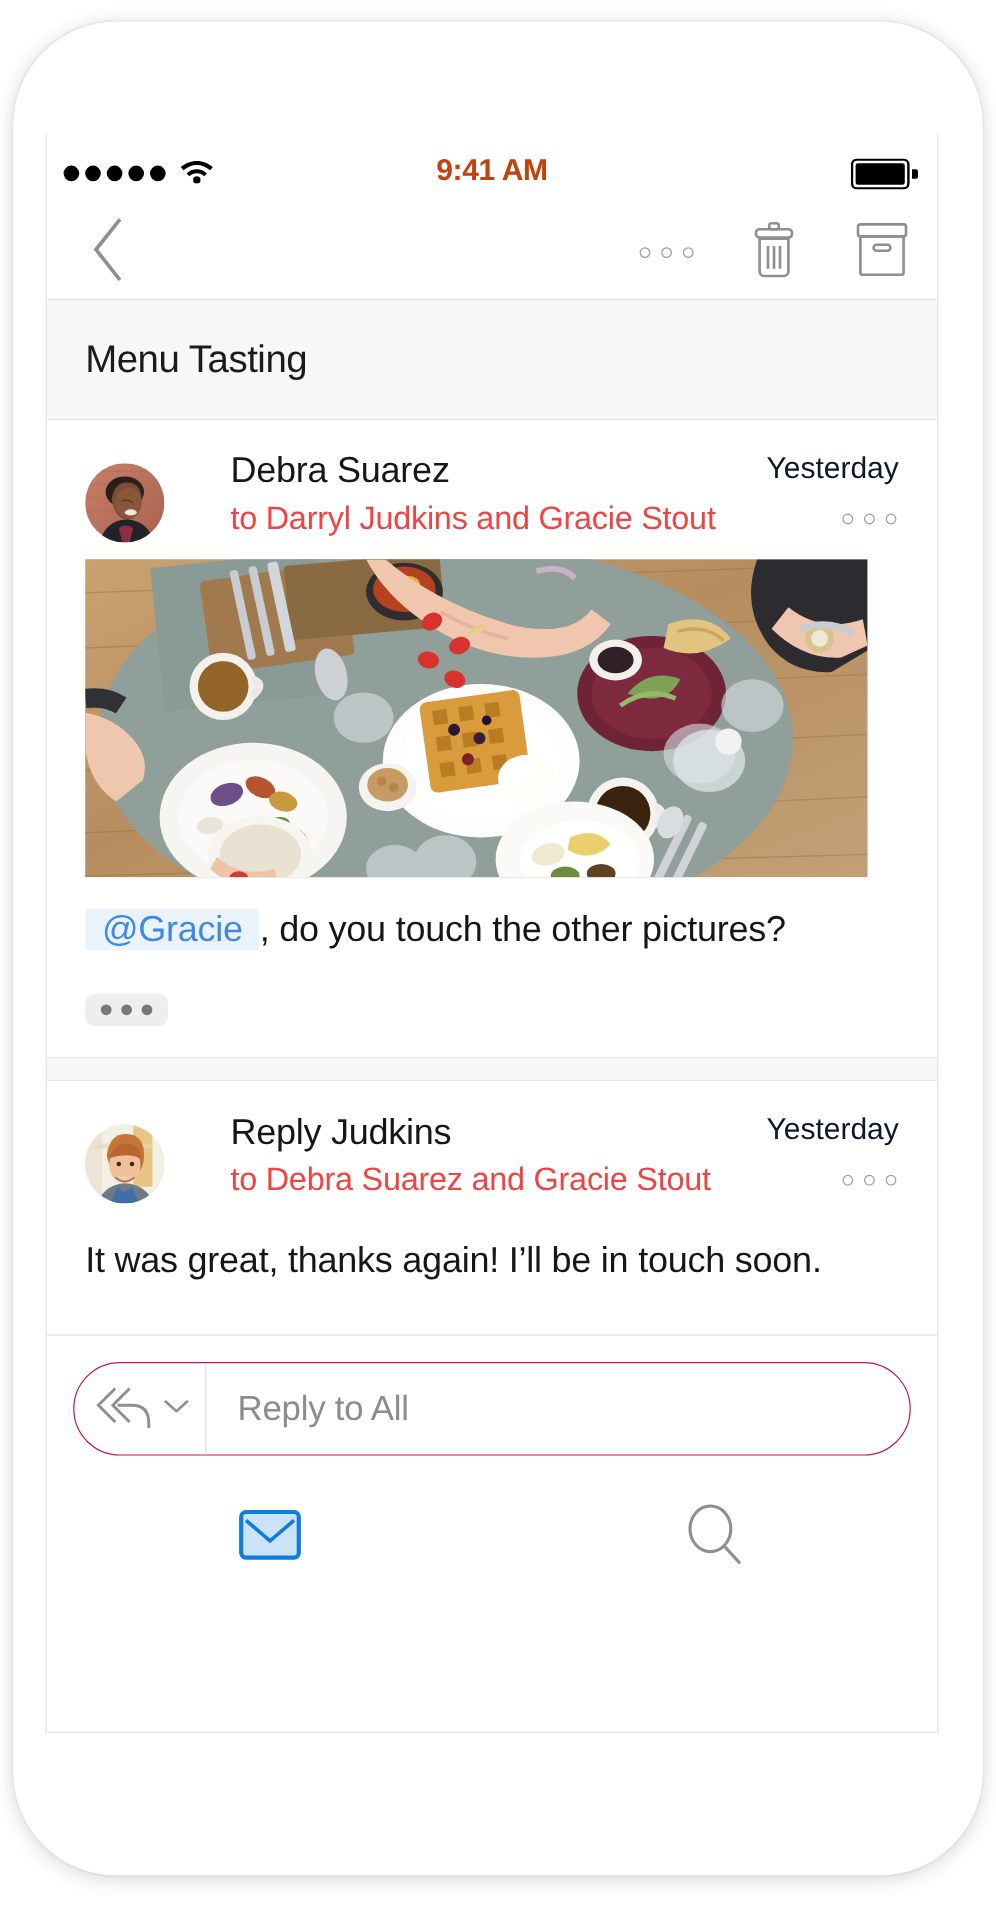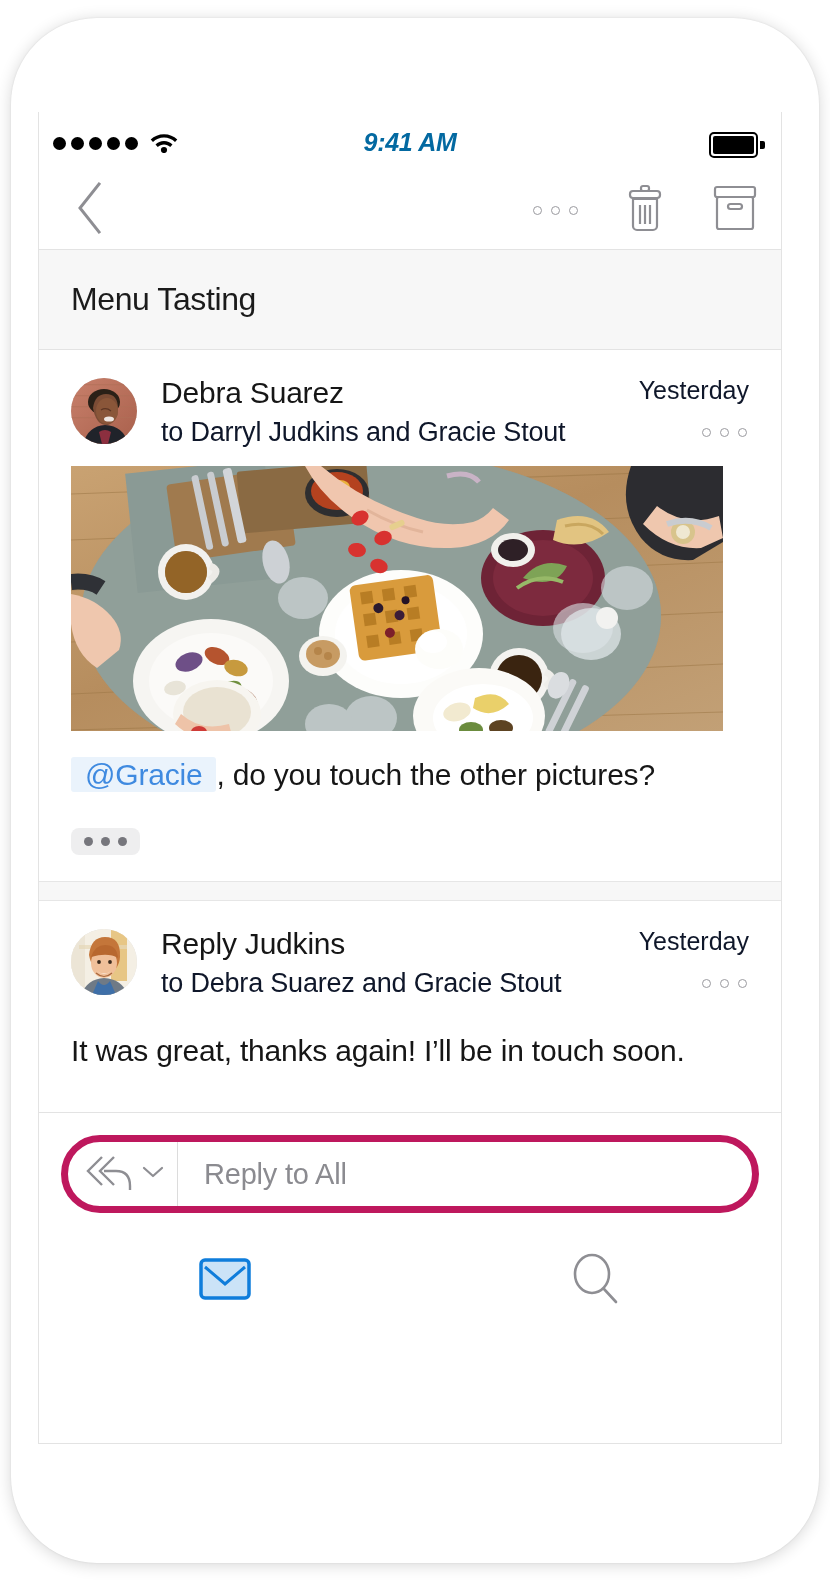--- a/index.html
+++ b/index.html
@@ -55,23 +55,22 @@
   .signal-dots i {
     width: 13px; height: 13px; border-radius: 50%;
     background: #000; display: block;
   }
   .status-center {
     position: absolute;
     left: 0; right: 0; top: 16px;
     text-align: center;
     font-size: 25px;
     font-weight: bold;
-    color: #0369a1;
+    color: #c2410c;
     letter-spacing: -0.3px;
-    font-style: italic;
   }
   .status-right {
     position: absolute;
     right: 16px; top: 20px;
     display: flex; align-items: center;
   }
 
   
   .nav-toolbar {
     position: relative;
@@ -111,43 +110,44 @@
     font-size: 32px;
     color: #1b1b1b;
     letter-spacing: -0.4px;
     text-align: center;
   }
 
   
   .message { background: #ffffff; padding: 0 32px; }
   .msg-head {
     display: flex;
-    align-items: flex-start;
+    align-items: flex-end;
     padding-top: 24px;
     position: relative;
+    gap: 31px;
   }
   .avatar {
     width: 66px; height: 66px;
     border-radius: 50%;
     overflow: hidden;
     flex: 0 0 66px;
     margin-top: 4px;
     background: #ddd;
   }
   .avatar svg { display: block; width: 100%; height: 100%; }
   .msg-who { margin-left: 24px; flex: 1 1 auto; min-width: 0; }
   .msg-from {
     font-size: 30px;
     color: #161616;
     line-height: 38px;
     letter-spacing: -0.2px;
   }
   .msg-to {
     font-size: 27px;
-    color: #0f172a;
+    color: #ef4444;
     line-height: 40px;
     letter-spacing: -0.2px;
     white-space: nowrap;
     overflow: hidden;
   }
   .msg-date {
     position: absolute;
     right: 0; top: 26px;
     font-size: 25px;
     color: #0f172a;
@@ -202,21 +202,21 @@
   .msg-body-last { padding-top: 26px; padding-bottom: 40px; }
 
   
   .reply-bar {
     border-top: 1px solid #e3e3e3;
     padding: 22px 22px 20px 22px;
     background: #ffffff;
   }
   .reply-field {
     height: 78px;
-    border: 7px solid #be185d;
+    border: 1px solid #be185d;
     border-radius: 40px;
     display: flex;
     align-items: center;
     background: #ffffff;
   }
   .reply-action {
     width: 110px;
     height: 100%;
     display: flex;
     align-items: center;

